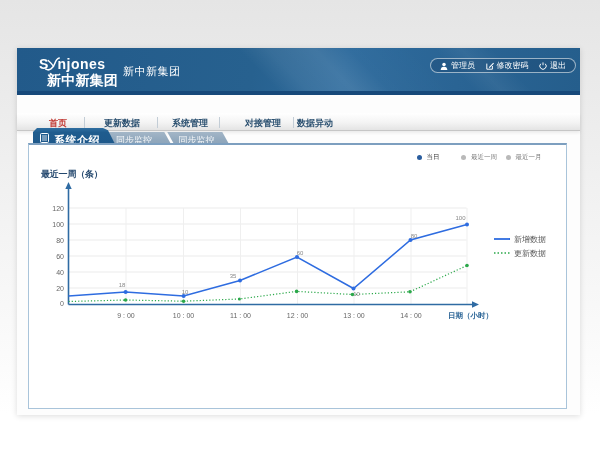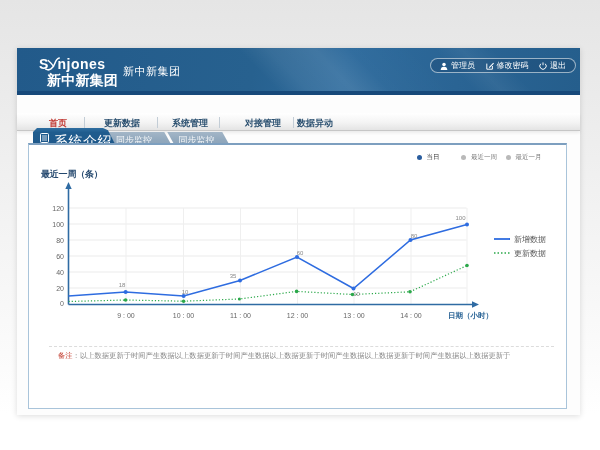--- a/index.html
+++ b/index.html
@@ -46,24 +46,24 @@
   border-bottom:1px solid #c6c6c6;
   box-shadow:0 2px 3px rgba(0,0,0,0.07);
   font-size:9px; font-weight:bold;margin-top:18px;
 }
 .nav span { position:absolute; top:4px; color:#2b5070; }
 .nav .sep { position:absolute; top:3.5px; width:1px; height:11px; background:#c3cdd6; }
 
 .tabseat { position:absolute; left:11px; top:95.5px; width:207px; height:2.5px; background:#2a5d8c; }
 .tab1 {
   position:absolute; left:16px; top:80px; width:83px; height:18px;
-  font-size:14px;
+  font-size:11px;
   background:linear-gradient(180deg,#2f6ea0 0%,#1f5c8e 25%,#1e588a 100%);
   clip-path:polygon(0 100%, 0 22%, 4px 0, 70px 0, 75px 12%, 83px 100%);
-  color:#fff; font-weight:normal;
+  color:#fff; font-weight:bold;
 }
 .tab1 .txt { position:absolute; left:21px; top:4.5px; letter-spacing:0.5px; }
 .tab1 svg { position:absolute; left:7px; top:4.5px; }
 .tab2, .tab3 {
   position:absolute; top:83.5px; height:14.5px;
   background:linear-gradient(180deg,#a3b6c7 0%,#91a8bd 60%,#8aa2b8 100%);
   color:#fff; font-size:9px; font-weight:normal;
 }
 .tab2 { left:83px; width:72px; clip-path:polygon(0 0, 64px 0, 72px 100%, 0 100%); }
 .tab2 .txt { position:absolute; left:16px; top:2px; color:rgba(255,255,255,0.93); }
@@ -226,14 +226,13 @@
       <text x="316.5" y="115.5">10</text>
       <text x="374" y="57.5">80</text>
       <text x="420.5" y="40">100</text>
     </g>
 
     <line x1="454" y1="59" x2="470" y2="59" stroke="#2e6ce0" stroke-width="1.8"></line>
     <text x="474" y="62" font-size="8" fill="#555">新增数据</text>
     <line x1="454" y1="73" x2="470" y2="73" stroke="#2ba84a" stroke-width="1.5" stroke-dasharray="1.5,2"></line>
     <text x="474" y="76" font-size="8" fill="#555">更新数据</text>
   </svg>
-  <div class="note"><b>备注</b>：以上数据更新于时间产生数据以上数据更新于时间产生数据以上数据更新于时间产生数据以上数据更新于时间产生数据以上数据更新于</div>
 </div>
 
 </body></html>

